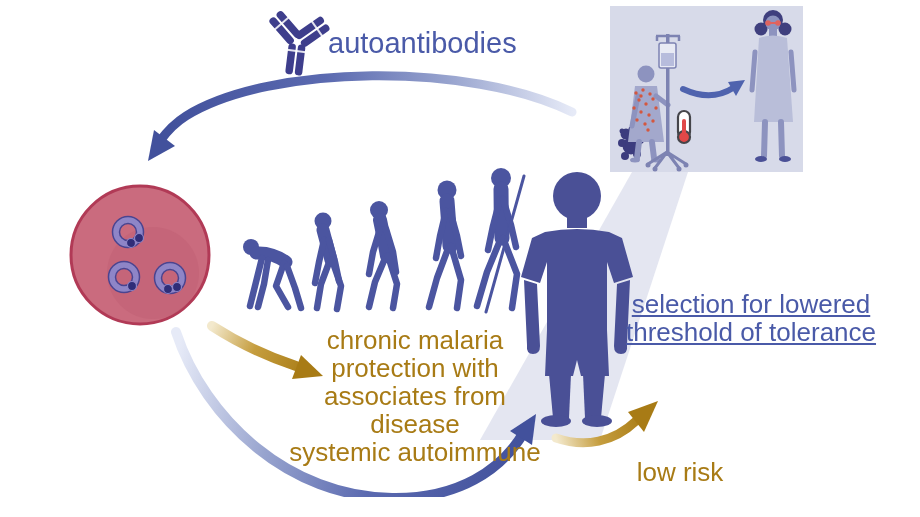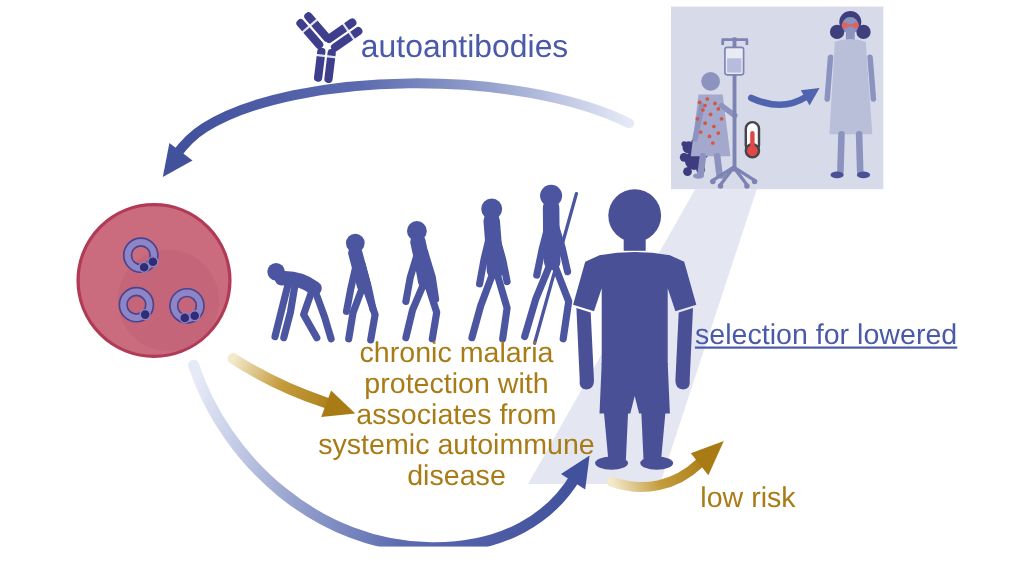--- a/index.html
+++ b/index.html
@@ -1,21 +1,21 @@
 <!DOCTYPE html>
 <html style="--c-gold: #a87b15; --c-blue: #4a5aa8; --c-indigo: #3e3e8c; --c-silhouette: #4b55a0; --c-child: #4a5096; --c-arrow-dark: #42519c; --c-rbc-fill: #ca6b7e; --c-rbc-border: #b13a56; --c-parasite-ring: #8e85c7; --c-parasite-dot: #2f2d78; --c-inset-bg: #d7dae9; --c-rash-red: #d4573f; --c-thermo-red: #e04848;"><head>
 <meta charset="utf-8">
 <style>
   html,body{margin:0;padding:0;background:#fff;}
   #canvas{
     position:relative;width:920px;height:497px;background:#fff;overflow:hidden;
     font-family:"Liberation Sans", sans-serif;
   }
   .txt{position:absolute;text-align:center;line-height:28px;font-size:26px;}
-  .gold{color:var(--c-gold,#a87b15);}
+  .gold{color:var(--c-gold,#a87b15);margin-top:20px;}
   .blue{color:var(--c-blue,#4a5aa8);text-decoration:underline;}
   #autoantibodies-label{position:absolute;left:328px;top:27px;font-size:29px;color:var(--c-blue,#4a5aa8);}
   #malaria-text{left:250px;top:306px;width:330px;}
   #selection-text{left:600px;top:290px;width:302px;}
   #lowrisk-text{left:600px;top:438px;width:160px;}
   svg{position:absolute;left:0;top:0;}
 </style>
 </head>
 <body>
 
@@ -256,23 +256,24 @@
     </g>
   </g>
 </svg>
 
 <div id="autoantibodies-label">autoantibodies</div>
 
 <div id="malaria-text" class="txt gold">
   <div>chronic malaria</div>
   <div>protection with</div>
   <div>associates from</div>
+  <div>disease</div>
   <div>systemic autoimmune</div>
-  <div>disease</div>
 </div>
 
 <div id="selection-text" class="txt blue">
   <div>selection for lowered</div>
+  <div>threshold of tolerance</div>
 </div>
 
 <div id="lowrisk-text" class="txt gold">low risk</div>
 
 </div>
 
 </body></html>

